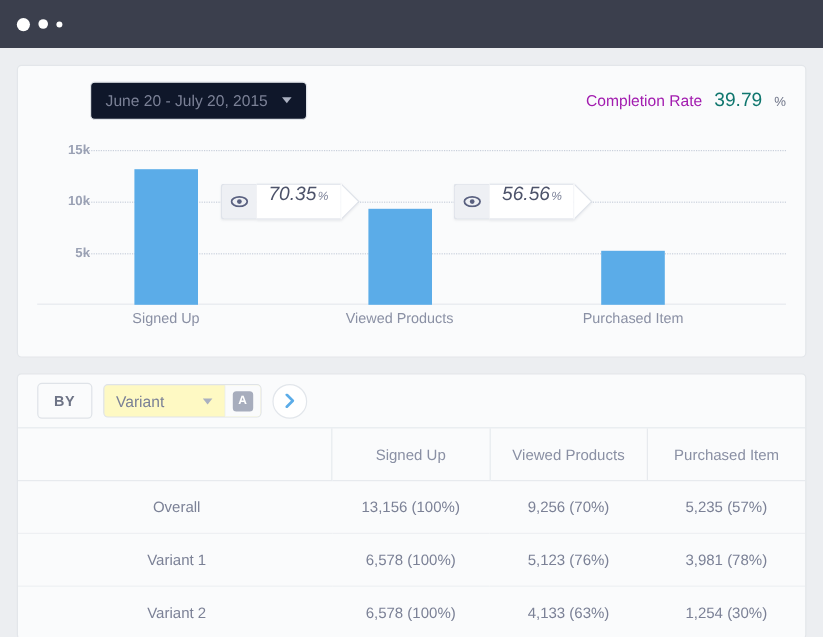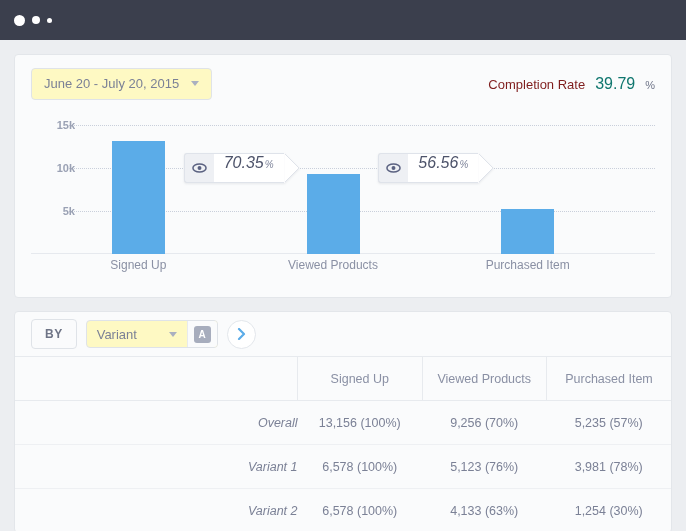--- a/index.html
+++ b/index.html
@@ -69,45 +69,46 @@
   }
   .chart-top {
     height: 57px;
     display: flex;
     align-items: center;
     justify-content: space-between;
     padding: 0 16px;
     box-sizing: border-box;
   }
   .date-select {
-    background: #fef9c3;
+    background: #0f172a;
     border: 1px solid #dfe3e8;
     border-radius: 4px;
     height: 30px;
     padding: 0 12px;
     display: flex;
     align-items: center;
     gap: 12px;
     color: #7b8196;
     font-size: 13px;
     cursor: pointer;
+    margin-left: 44px;
   }
   .caret {
     width: 0; height: 0;
     border-left: 4px solid transparent;
     border-right: 4px solid transparent;
     border-top: 5px solid #aab0c0;
   }
   .completion {
     display: flex;
     align-items: baseline;
     gap: 10px;
   }
   .completion-label {
-    color: #7f1d1d;
+    color: #a21caf;
     font-size: 13px;
   }
   .completion-value {
     color: #0f766e;
     font-size: 16px;
   }
   .completion-pct {
     color: #6f7589;
     font-size: 11px;
   }
@@ -309,23 +310,22 @@
     border-left: none;
   }
   tbody td {
     border-bottom: 1px solid #eef0f3;
     color: #7b8196;
   }
   tbody tr:last-child td {
     border-bottom: none;
   }
   td.rowlabel, th.rowlabel {
-    text-align: right;
-    padding-left: 24px;
-    font-style: italic;
+    text-align: center;
+    padding-left: 3px;
   }
   .col-name { width: 258px; }
 </style>
 </head>
 <body>
 
 <div class="titlebar">
   <div class="dots">
     <span class="dot d1"></span>
     <span class="dot d2"></span>

